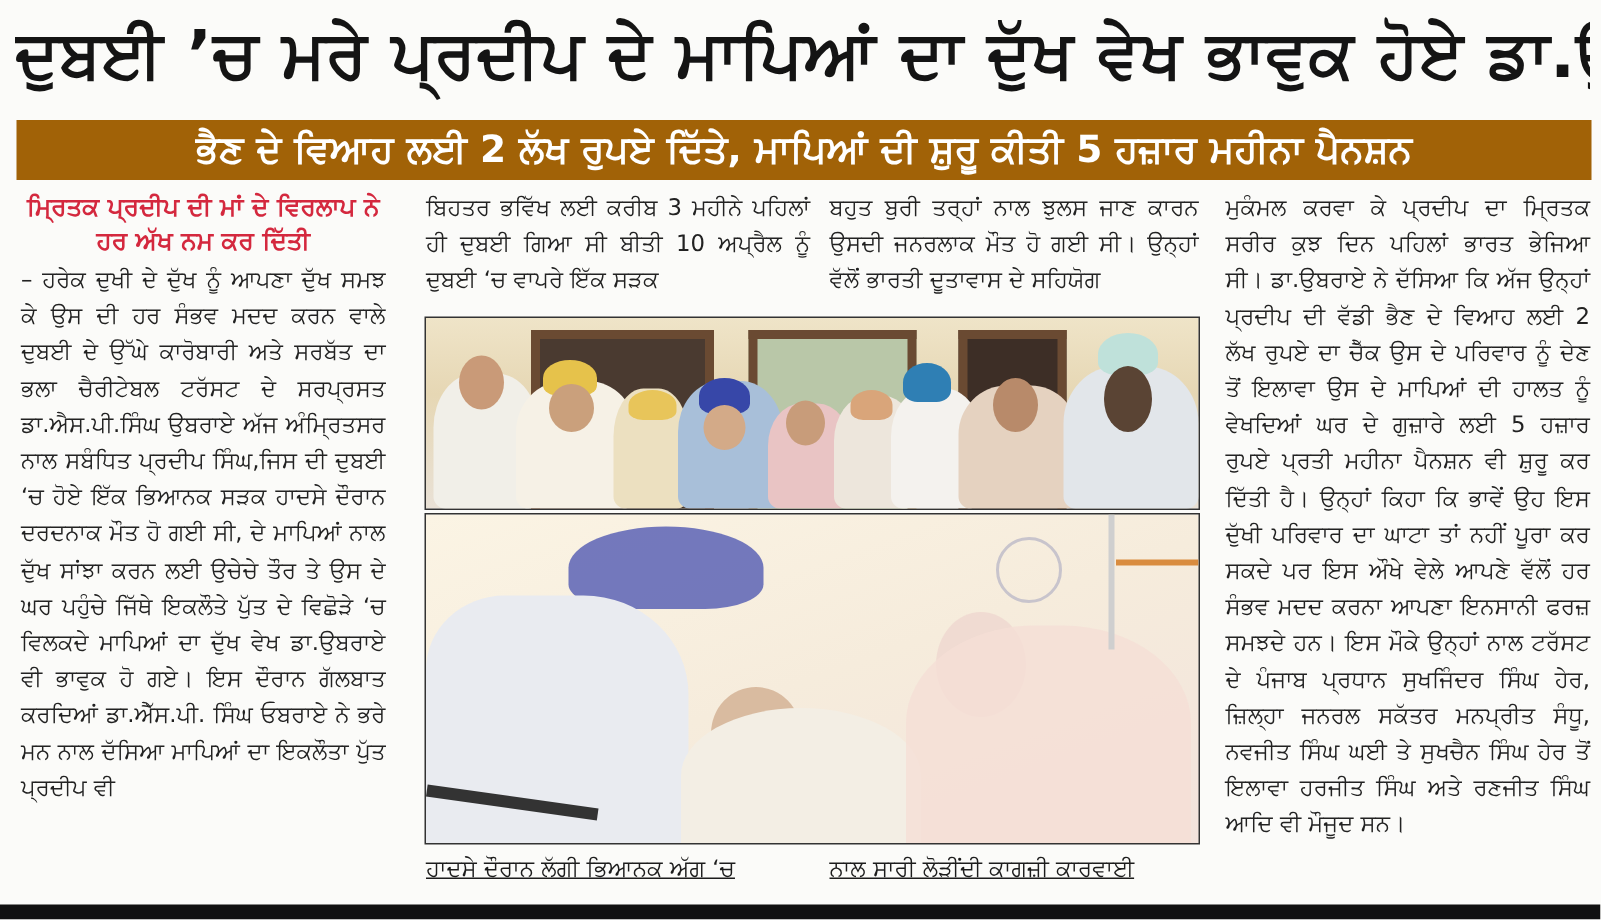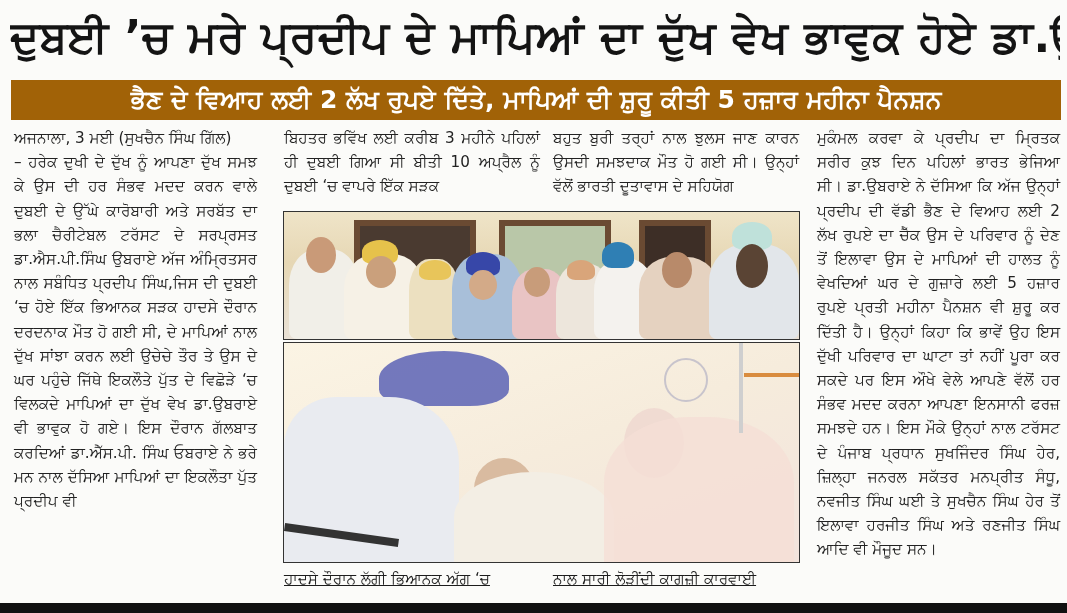--- a/index.html
+++ b/index.html
@@ -50,30 +50,30 @@
   .footer-bar { position:absolute; left:0; bottom:0; width:1067px; height:10px; background:#111; }
 </style>
 </head>
 <body>
 
 <div class="headline">ਦੁਬਈ ’ਚ ਮਰੇ ਪ੍ਰਦੀਪ ਦੇ ਮਾਪਿਆਂ ਦਾ ਦੁੱਖ ਵੇਖ ਭਾਵੁਕ ਹੋਏ ਡਾ.ਉਬਰਾਏ</div>
 
 <div class="banner">ਭੈਣ ਦੇ ਵਿਆਹ ਲਈ 2 ਲੱਖ ਰੁਪਏ ਦਿੱਤੇ, ਮਾਪਿਆਂ ਦੀ ਸ਼ੁਰੂ ਕੀਤੀ 5 ਹਜ਼ਾਰ ਮਹੀਨਾ ਪੈਨਸ਼ਨ</div>
 
 <div class="col col1">
-  <p style="text-align:left;">ਅਜਨਾਲਾ, 3 ਮਈ (ਸੁਖਚੈਨ ਸਿੰਘ ਗਿੱਲ)</p>
+  <div class="subhead">ਮ੍ਰਿਤਕ ਪ੍ਰਦੀਪ ਦੀ ਮਾਂ ਦੇ ਵਿਰਲਾਪ ਨੇ ਹਰ ਅੱਖ ਨਮ ਕਰ ਦਿੱਤੀ</div>
   <p>– ਹਰੇਕ ਦੁਖੀ ਦੇ ਦੁੱਖ ਨੂੰ ਆਪਣਾ ਦੁੱਖ ਸਮਝ ਕੇ ਉਸ ਦੀ ਹਰ ਸੰਭਵ ਮਦਦ ਕਰਨ ਵਾਲੇ ਦੁਬਈ ਦੇ ਉੱਘੇ ਕਾਰੋਬਾਰੀ ਅਤੇ ਸਰਬੱਤ ਦਾ ਭਲਾ ਚੈਰੀਟੇਬਲ ਟਰੱਸਟ ਦੇ ਸਰਪ੍ਰਸਤ ਡਾ.ਐਸ.ਪੀ.ਸਿੰਘ ਉਬਰਾਏ ਅੱਜ ਅੰਮ੍ਰਿਤਸਰ ਨਾਲ ਸਬੰਧਿਤ ਪ੍ਰਦੀਪ ਸਿੰਘ,ਜਿਸ ਦੀ ਦੁਬਈ ‘ਚ ਹੋਏ ਇੱਕ ਭਿਆਨਕ ਸੜਕ ਹਾਦਸੇ ਦੌਰਾਨ ਦਰਦਨਾਕ ਮੌਤ ਹੋ ਗਈ ਸੀ, ਦੇ ਮਾਪਿਆਂ ਨਾਲ ਦੁੱਖ ਸਾਂਝਾ ਕਰਨ ਲਈ ਉਚੇਚੇ ਤੌਰ ਤੇ ਉਸ ਦੇ ਘਰ ਪਹੁੰਚੇ ਜਿੱਥੇ ਇਕਲੌਤੇ ਪੁੱਤ ਦੇ ਵਿਛੋੜੇ ‘ਚ ਵਿਲਕਦੇ ਮਾਪਿਆਂ ਦਾ ਦੁੱਖ ਵੇਖ ਡਾ.ਉਬਰਾਏ ਵੀ ਭਾਵੁਕ ਹੋ ਗਏ। ਇਸ ਦੌਰਾਨ ਗੱਲਬਾਤ ਕਰਦਿਆਂ ਡਾ.ਐੱਸ.ਪੀ. ਸਿੰਘ ਓਬਰਾਏ ਨੇ ਭਰੇ ਮਨ ਨਾਲ ਦੱਸਿਆ ਮਾਪਿਆਂ ਦਾ ਇਕਲੌਤਾ ਪੁੱਤ ਪ੍ਰਦੀਪ ਵੀ</p>
 </div>
 
 <div class="col col2" style="width:256px;">
   <p>ਬਿਹਤਰ ਭਵਿੱਖ ਲਈ ਕਰੀਬ 3 ਮਹੀਨੇ ਪਹਿਲਾਂ ਹੀ ਦੁਬਈ ਗਿਆ ਸੀ ਬੀਤੀ 10 ਅਪ੍ਰੈਲ ਨੂੰ ਦੁਬਈ ‘ਚ ਵਾਪਰੇ ਇੱਕ ਸੜਕ</p>
 </div>
 
 <div class="col col3" style="width:246px;">
-  <p>ਬਹੁਤ ਬੁਰੀ ਤਰ੍ਹਾਂ ਨਾਲ ਝੁਲਸ ਜਾਣ ਕਾਰਨ ਉਸਦੀ ਸਮਝਦਾਕ ਮੌਤ ਹੋ ਗਈ ਸੀ। ਉਨ੍ਹਾਂ ਵੱਲੋਂ ਭਾਰਤੀ ਦੂਤਾਵਾਸ ਦੇ ਸਹਿਯੋਗ</p>
+  <p>ਬਹੁਤ ਬੁਰੀ ਤਰ੍ਹਾਂ ਨਾਲ ਝੁਲਸ ਜਾਣ ਕਾਰਨ ਉਸਦੀ ਜਨਰਲਾਕ ਮੌਤ ਹੋ ਗਈ ਸੀ। ਉਨ੍ਹਾਂ ਵੱਲੋਂ ਭਾਰਤੀ ਦੂਤਾਵਾਸ ਦੇ ਸਹਿਯੋਗ</p>
 </div>
 
 <div class="col col4">
   <p>ਮੁਕੰਮਲ ਕਰਵਾ ਕੇ ਪ੍ਰਦੀਪ ਦਾ ਮ੍ਰਿਤਕ ਸਰੀਰ ਕੁਝ ਦਿਨ ਪਹਿਲਾਂ ਭਾਰਤ ਭੇਜਿਆ ਸੀ। ਡਾ.ਉਬਰਾਏ ਨੇ ਦੱਸਿਆ ਕਿ ਅੱਜ ਉਨ੍ਹਾਂ ਪ੍ਰਦੀਪ ਦੀ ਵੱਡੀ ਭੈਣ ਦੇ ਵਿਆਹ ਲਈ 2 ਲੱਖ ਰੁਪਏ ਦਾ ਚੈੱਕ ਉਸ ਦੇ ਪਰਿਵਾਰ ਨੂੰ ਦੇਣ ਤੋਂ ਇਲਾਵਾ ਉਸ ਦੇ ਮਾਪਿਆਂ ਦੀ ਹਾਲਤ ਨੂੰ ਵੇਖਦਿਆਂ ਘਰ ਦੇ ਗੁਜ਼ਾਰੇ ਲਈ 5 ਹਜ਼ਾਰ ਰੁਪਏ ਪ੍ਰਤੀ ਮਹੀਨਾ ਪੈਨਸ਼ਨ ਵੀ ਸ਼ੁਰੂ ਕਰ ਦਿੱਤੀ ਹੈ। ਉਨ੍ਹਾਂ ਕਿਹਾ ਕਿ ਭਾਵੇਂ ਉਹ ਇਸ ਦੁੱਖੀ ਪਰਿਵਾਰ ਦਾ ਘਾਟਾ ਤਾਂ ਨਹੀਂ ਪੂਰਾ ਕਰ ਸਕਦੇ ਪਰ ਇਸ ਔਖੇ ਵੇਲੇ ਆਪਣੇ ਵੱਲੋਂ ਹਰ ਸੰਭਵ ਮਦਦ ਕਰਨਾ ਆਪਣਾ ਇਨਸਾਨੀ ਫਰਜ਼ ਸਮਝਦੇ ਹਨ। ਇਸ ਮੌਕੇ ਉਨ੍ਹਾਂ ਨਾਲ ਟਰੱਸਟ ਦੇ ਪੰਜਾਬ ਪ੍ਰਧਾਨ ਸੁਖਜਿੰਦਰ ਸਿੰਘ ਹੇਰ, ਜ਼ਿਲ੍ਹਾ ਜਨਰਲ ਸਕੱਤਰ ਮਨਪ੍ਰੀਤ ਸੰਧੂ, ਨਵਜੀਤ ਸਿੰਘ ਘਈ ਤੇ ਸੁਖਚੈਨ ਸਿੰਘ ਹੇਰ ਤੋਂ ਇਲਾਵਾ ਹਰਜੀਤ ਸਿੰਘ ਅਤੇ ਰਣਜੀਤ ਸਿੰਘ ਆਦਿ ਵੀ ਮੌਜੂਦ ਸਨ।</p>
 </div>
 
 <div class="photo photo1">
   <div class="door" style="left:70px;width:110px;height:130px;background:#4a3a30;"></div>
   <div class="door" style="left:215px;width:100px;height:130px;background:#b9c7a8;"></div>
   <div class="door" style="left:355px;width:60px;height:130px;background:#3d2e26;"></div>

